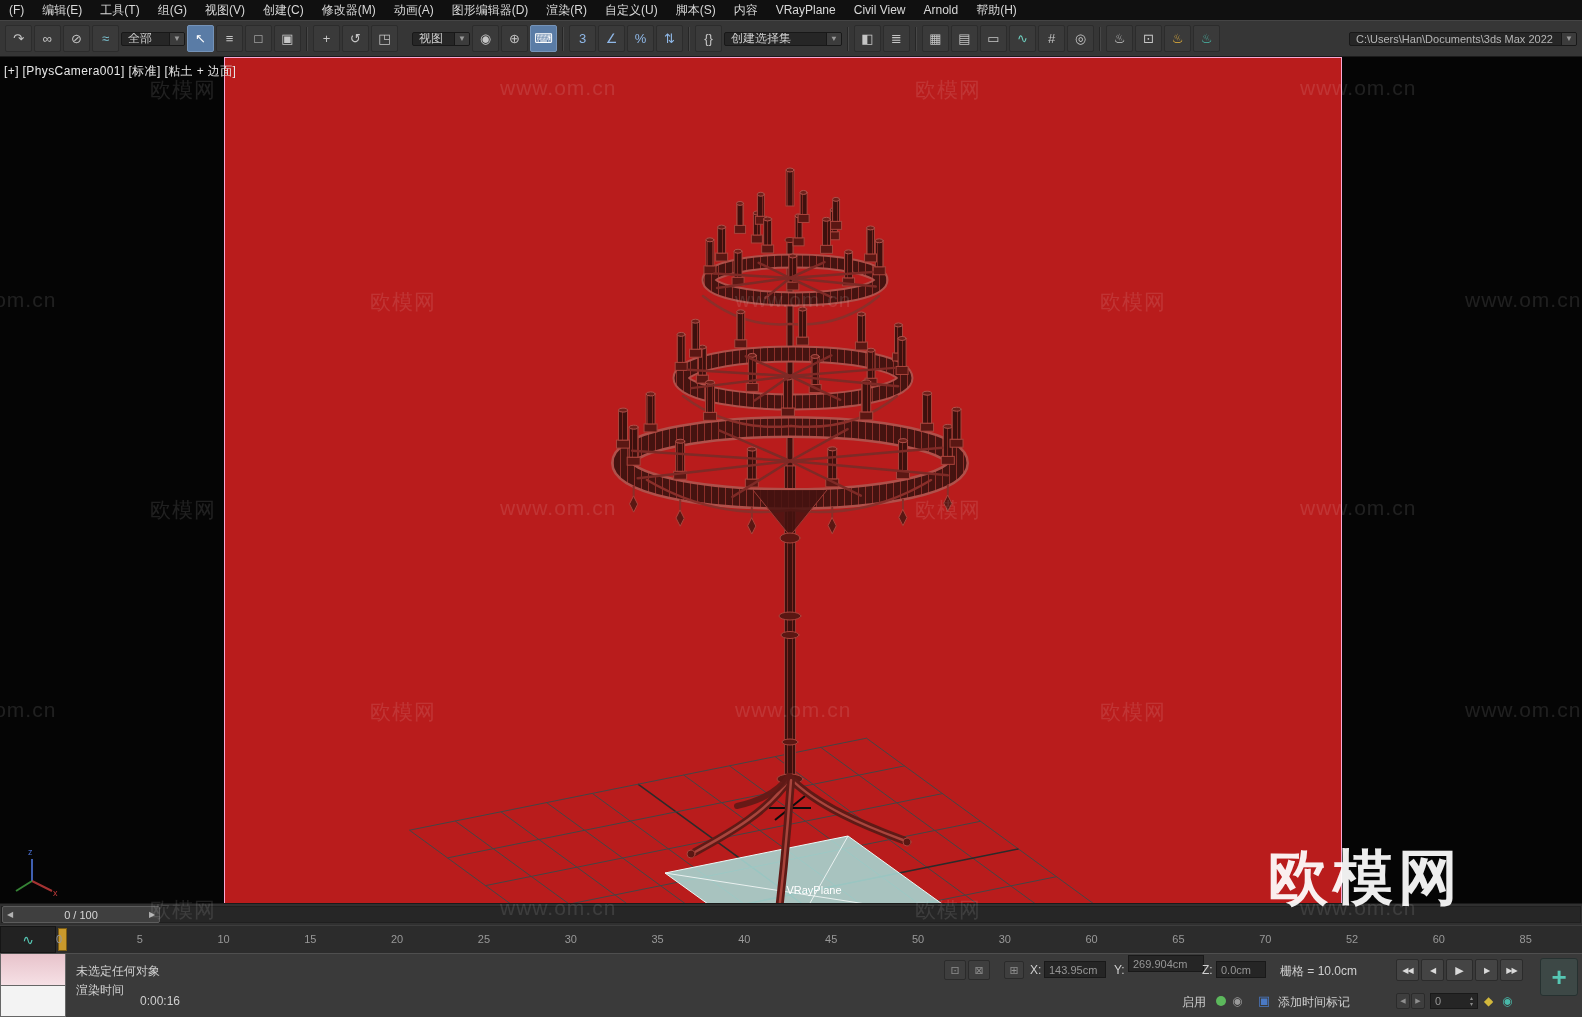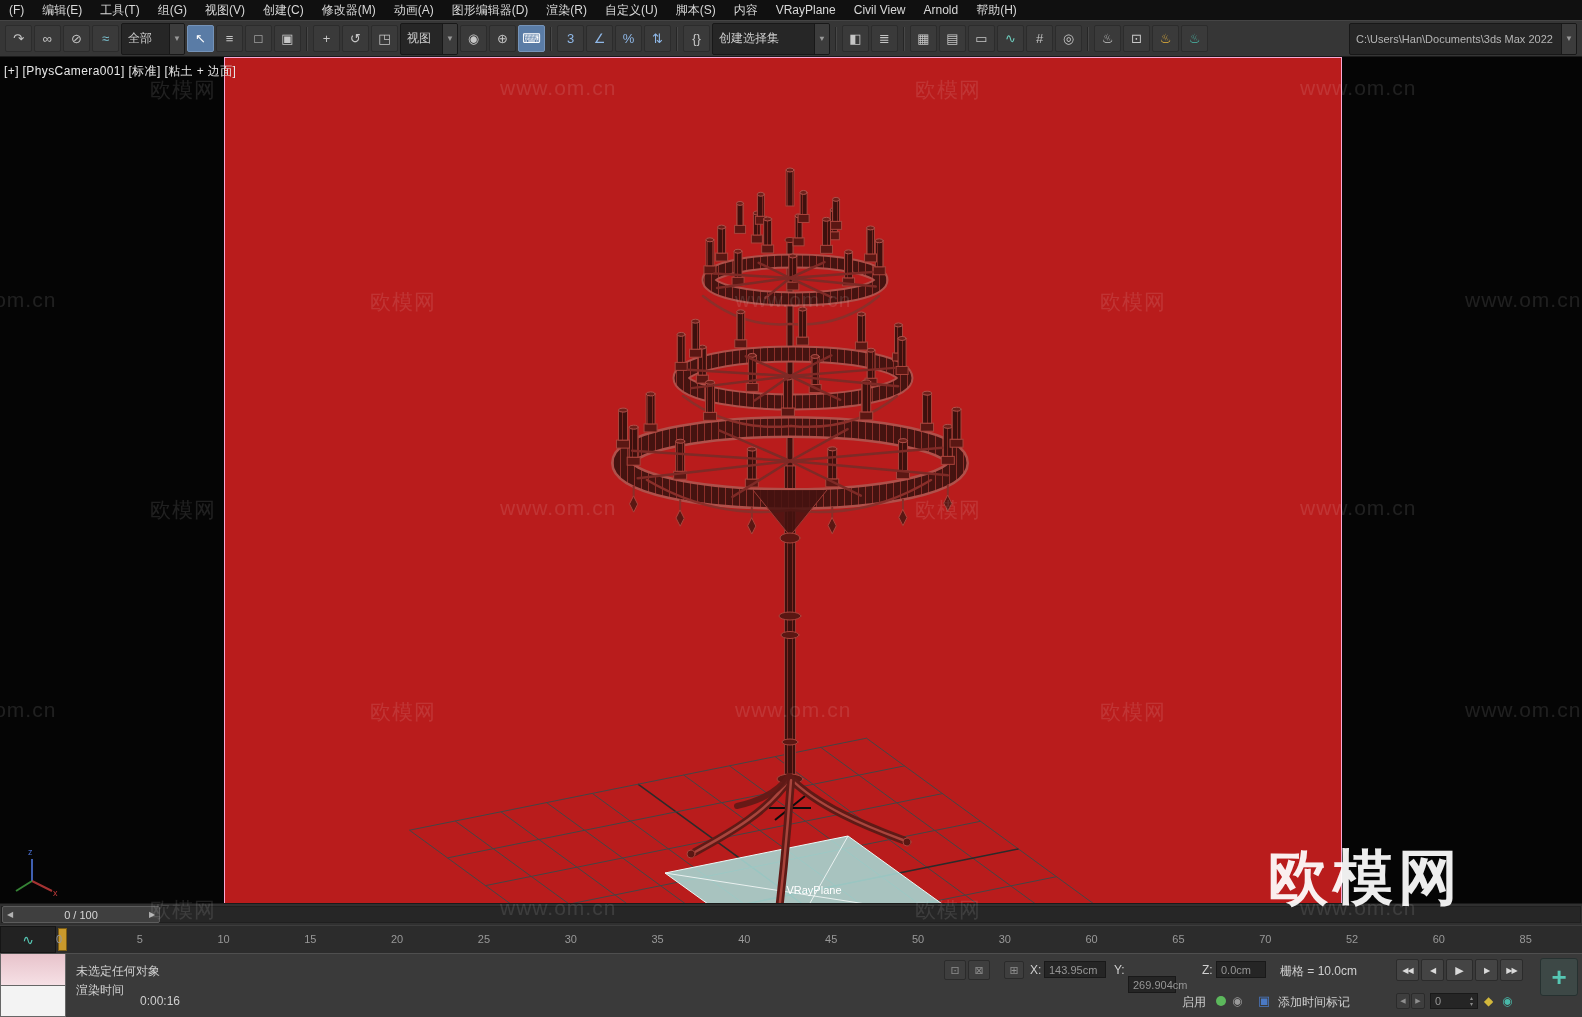--- a/index.html
+++ b/index.html
@@ -9,21 +9,21 @@
   
   .menubar{position:absolute;left:0;top:0;width:100%;height:20px;background:#101010;display:flex;align-items:center;z-index:10}
   .menu-item{padding:0 9px;font-size:12px;color:#d8d8d8;line-height:20px;white-space:nowrap}
   
   .toolbar{position:absolute;left:0;top:20px;width:100%;height:37px;background:#363636;border-top:1px solid #454545;border-bottom:1px solid #1b1b1b;display:flex;align-items:center;padding:0 5px;gap:2px;z-index:10}
   .tbtn{width:27px;height:27px;background:#3a3a3a;border:1px solid #2c2c2c;border-radius:2px;color:#c6c6c6;font-size:13px;display:flex;align-items:center;justify-content:center;flex:none}
   .tbtn span{line-height:1}
   .tbtn.active{background:#5a7ca6;border-color:#7593b8}
   .tbtn.active span{color:#fff}
   .tsep{width:2px;height:24px;background:#262626;border-right:1px solid #474747;margin:0 3px;flex:none}
-  .tdd{height:32px;background:#262626;border:1px solid #181818;border-radius:2px;display:flex;align-items:center;color:#cccccc;font-size:12px;flex:none;overflow:hidden}
+  .tdd{height:14px;background:#262626;border:1px solid #181818;border-radius:2px;display:flex;align-items:center;color:#cccccc;font-size:12px;flex:none;overflow:hidden}
   .ddlabel{flex:1;padding:0 6px;white-space:nowrap;overflow:hidden}
   .ddarrow{width:15px;align-self:stretch;background:#3c3c3c;border-left:1px solid #181818;color:#999;font-size:8px;display:flex;align-items:center;justify-content:center}
   .tpath{margin-left:auto;width:228px;font-size:11px;color:#b5b5b5}
   
   .workspace{position:absolute;left:0;top:57px;width:100%;height:846px;background:#050505}
   .cam-viewport{position:absolute;left:224px;top:0;width:1118px;height:1004px;background:#b91c1c;border:1px solid #f9a8d4}
   .scene{width:100%;height:100%;display:block}
   .vp-label{position:absolute;left:4px;top:6px;font-size:12px;color:#e8e8e8;letter-spacing:.4px;z-index:5}
   .axis-tripod{position:absolute;left:6px;top:784px;z-index:5}
   
@@ -110,21 +110,21 @@
     <div class="tsep"></div>
     <button class="tbtn">
       <span>+</span>
     </button>
     <button class="tbtn">
       <span>↺</span>
     </button>
     <button class="tbtn">
       <span>◳</span>
     </button>
-    <div class="tdd" style="width: 58px;">
+    <div class="tdd" style="width: 58px; margin-left: 12px;">
       <span class="ddlabel">视图</span>
       <span class="ddarrow">▼</span>
     </div>
     <button class="tbtn">
       <span>◉</span>
     </button>
     <button class="tbtn">
       <span>⊕</span>
     </button>
     <button class="tbtn active">
@@ -513,21 +513,21 @@
   <div class="sb-ico" style="left:968px;top:6px;width:22px;height:20px;font-size:11px">
       <span>⊠</span>
     </div>
   <div class="sb-ico" style="left:1004px;top:7px;width:20px;height:18px;font-size:11px">
       <span>⊞</span>
     </div>
 
   <div class="sb-text" style="left:1030px;top:9px">X:</div>
   <div class="sb-field" style="left:1044px;top:7px;width:62px">143.95cm</div>
   <div class="sb-text" style="left:1114px;top:9px">Y:</div>
-  <div class="sb-field" style="left:1128px;top:22px;width:48px">269.904cm</div>
+  <div class="sb-field" style="left:1128px;top:1px;width:76px">269.904cm</div>
   <div class="sb-text" style="left:1202px;top:9px">Z:</div>
   <div class="sb-field" style="left:1216px;top:7px;width:50px">0.0cm</div>
 
   <div class="sb-text" style="left:1280px;top:9px">栅格 = 10.0cm</div>
 
   <div class="pb">
       <button class="pbtn">
         <span>◀◀</span>
       </button>
       <button class="pbtn">

